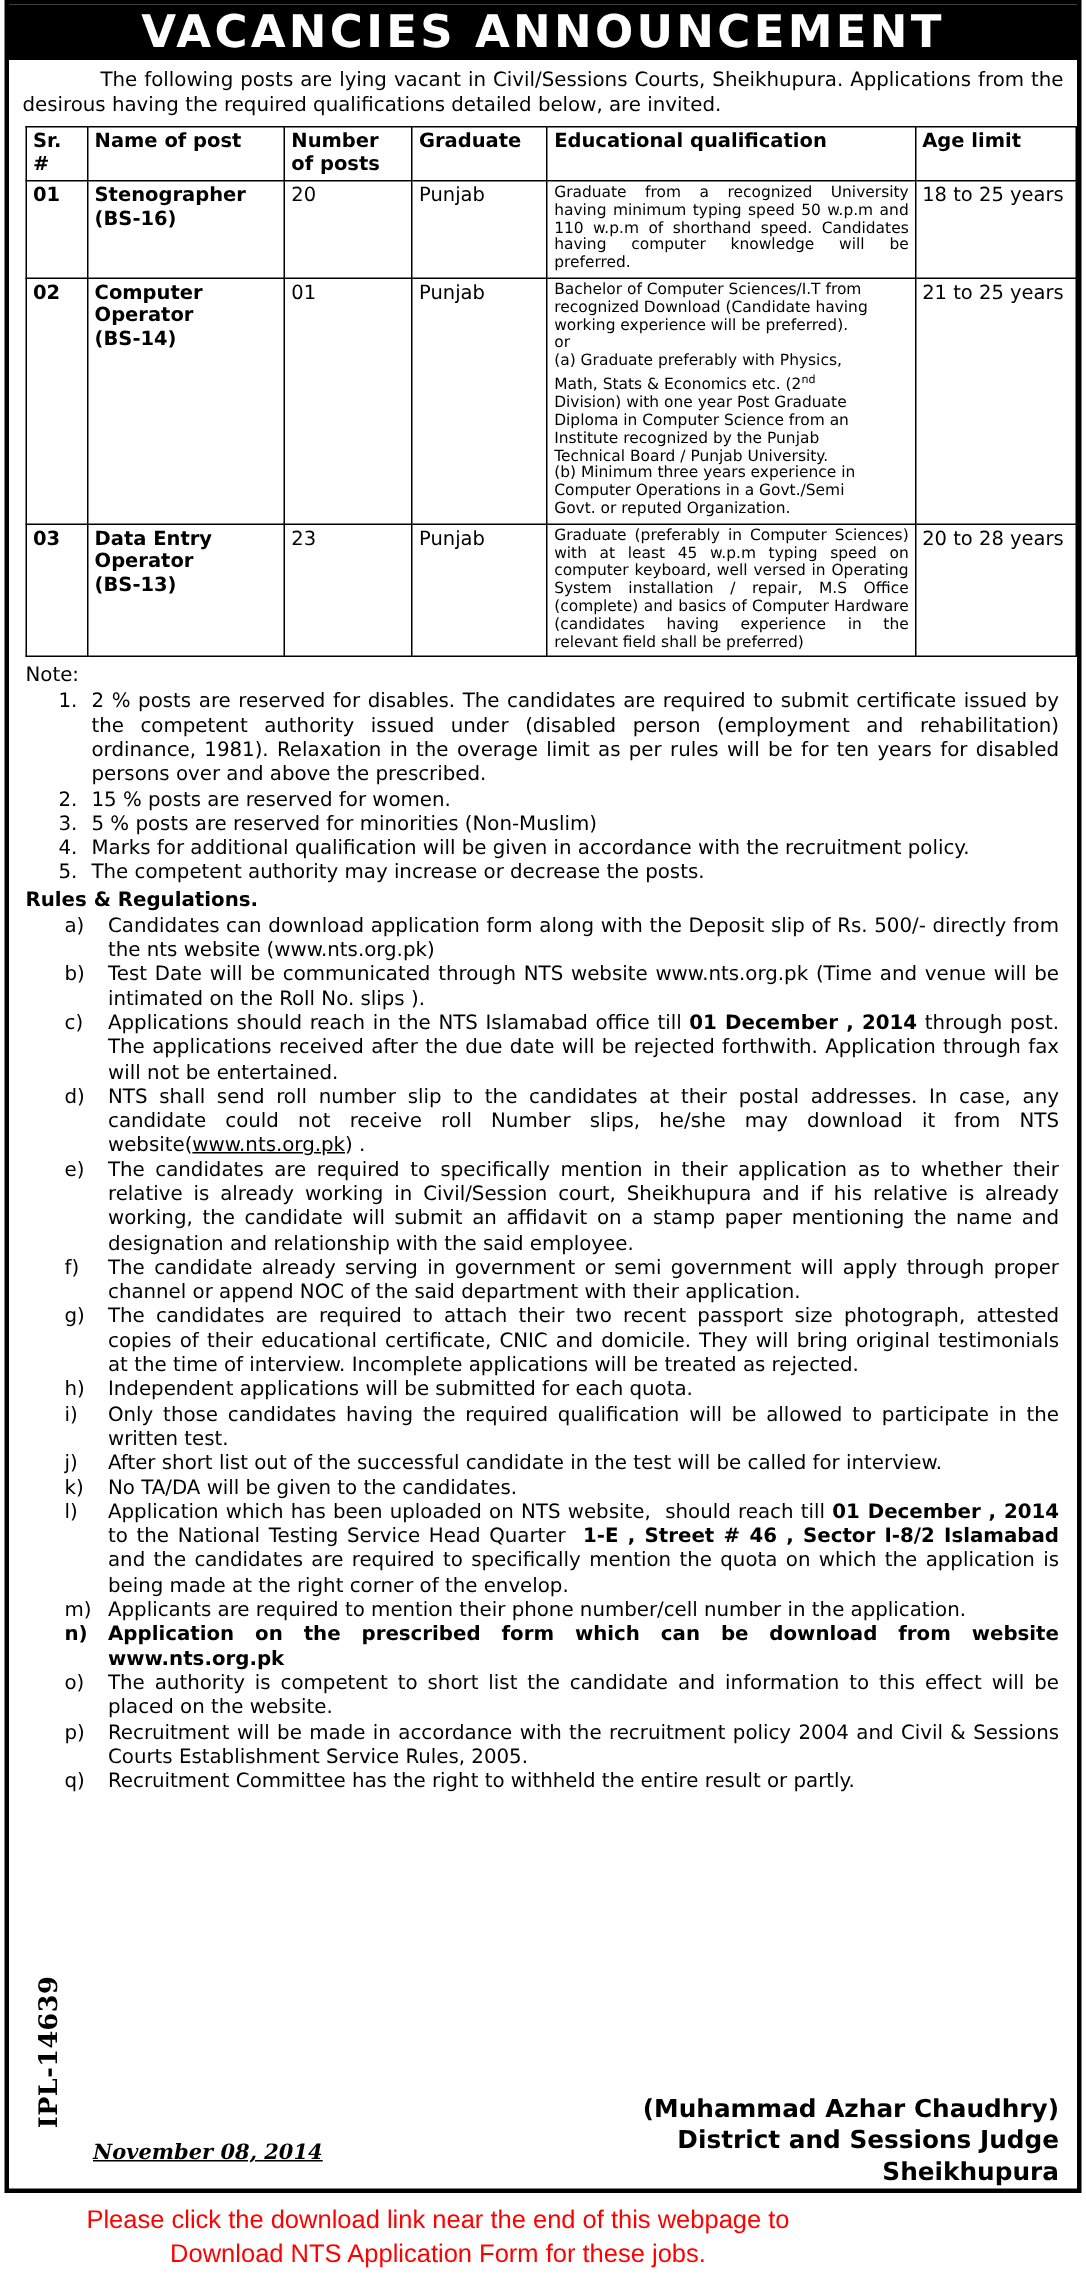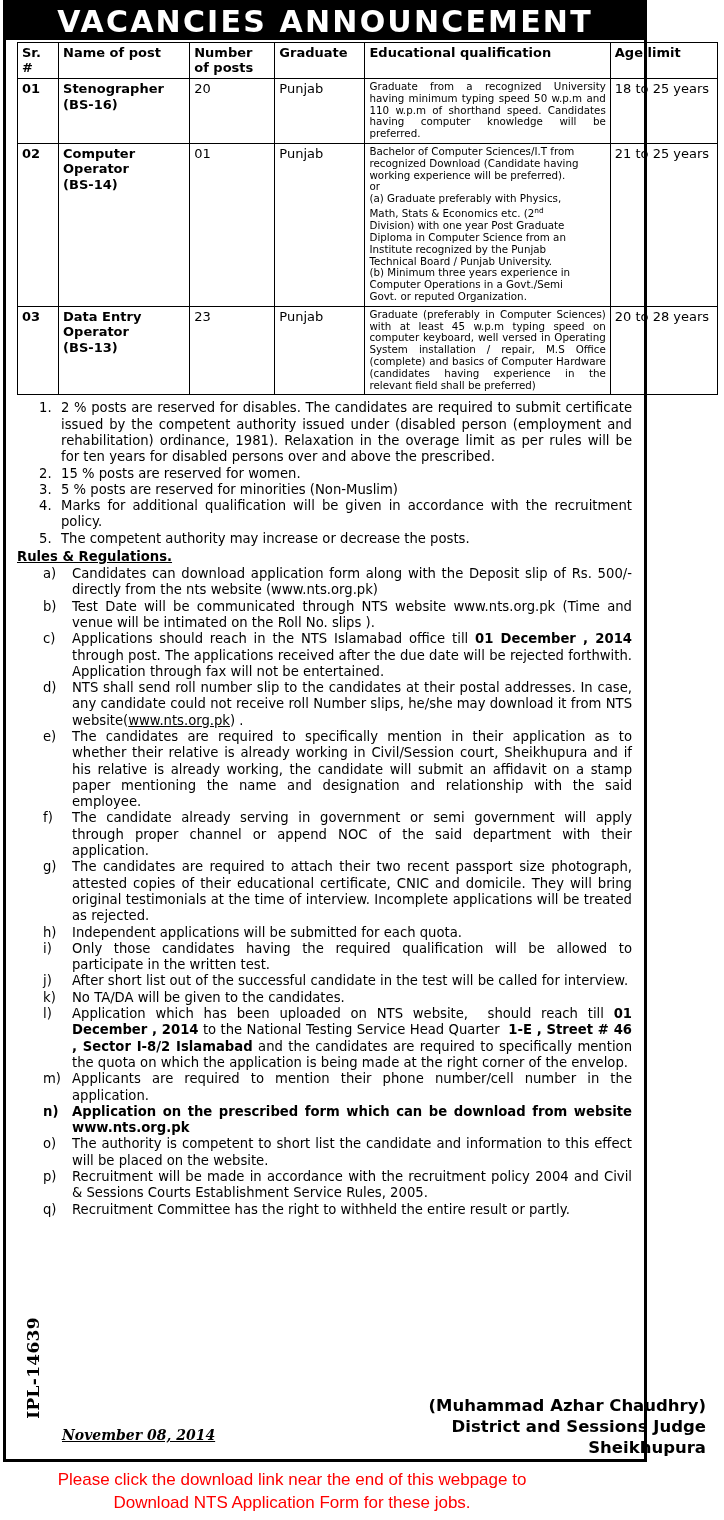--- a/index.html
+++ b/index.html
@@ -13,21 +13,21 @@
     width: 724px;
     height: 1520px;
     overflow: hidden;
     background: #ffffff;
   }
 
   
   .doc-frame {
     position: absolute;
     left: 3px; top: 0px;
-    width: 644px;
+    width: 718px;
     height: 1462px;
     border: 3px solid #000;
     background: #fff;
   }
 
   
   .banner {
     height: 37px;
     background: #000000;
     color: #ffffff;
@@ -129,21 +129,20 @@
     text-align: justify;
     text-justify: inter-word;
   }
 
   .notes .li .mk { width: 44px; padding-left: 22px; }
   .notes .li .bd { padding-right: 2px; }
 
   .rules-head {
     font-size: 13.2px;
     font-weight: 700;
-    text-decoration: underline;
     line-height: 18px;
     padding-top: 1px;
   }
 
   
   .rules { padding: 0 10px 0 11px; }
   .rules .li { margin-top: 0; }
   .rules .li .mk { width: 55px; padding-left: 26px; }
   .rules .li .bd { padding-right: 2px; }
   .gap-before { margin-top: 13px; }
@@ -209,20 +208,23 @@
 <body>
 
 <div id="page">
 
   <div class="doc-frame">
 
     <div class="banner">
       <div class="banner-title">VACANCIES ANNOUNCEMENT</div>
     </div>
 
+    <div class="intro">
+      <span class="indent"></span><span>The following posts are lying vacant in Civil/Sessions Courts, Sheikhupura. Applications from the desirous having the required qualifications detailed below, are invited.</span>
+    </div>
 
     <div class="tbl-wrap">
       <table class="vac">
         <colgroup>
           <col class="c-sr">
             <col class="c-name">
             <col class="c-num">
           <col class="c-dom">
             <col class="c-edu">
             <col class="c-age">
@@ -294,20 +296,21 @@
             <td class="plain">23</td>
             <td class="plain">Punjab</td>
             <td class="edu">Graduate (preferably in Computer Sciences) with at least 45 w.p.m typing speed on computer keyboard, well versed in Operating System installation / repair, M.S Office (complete) and basics of Computer Hardware (candidates having experience in the relevant field shall be preferred)</td>
             <td class="age">20 to 28 years</td>
           </tr>
         </tbody>
       </table>
     </div>
 
     <div class="notes">
+      <div class="note-head">Note:</div>
 
       <div class="li">
         <span class="mk">1.</span>
         <span class="bd">2 % posts are reserved for disables. The candidates are required to submit certificate issued by the competent authority issued under (disabled person (employment and rehabilitation) ordinance, 1981). Relaxation in the overage limit as per rules will be for ten years for disabled persons over and above the prescribed.</span>
       </div>
       <div class="li">
         <span class="mk">2.</span>
         <span class="bd">15 % posts are reserved for women.</span>
       </div>
       <div class="li">

